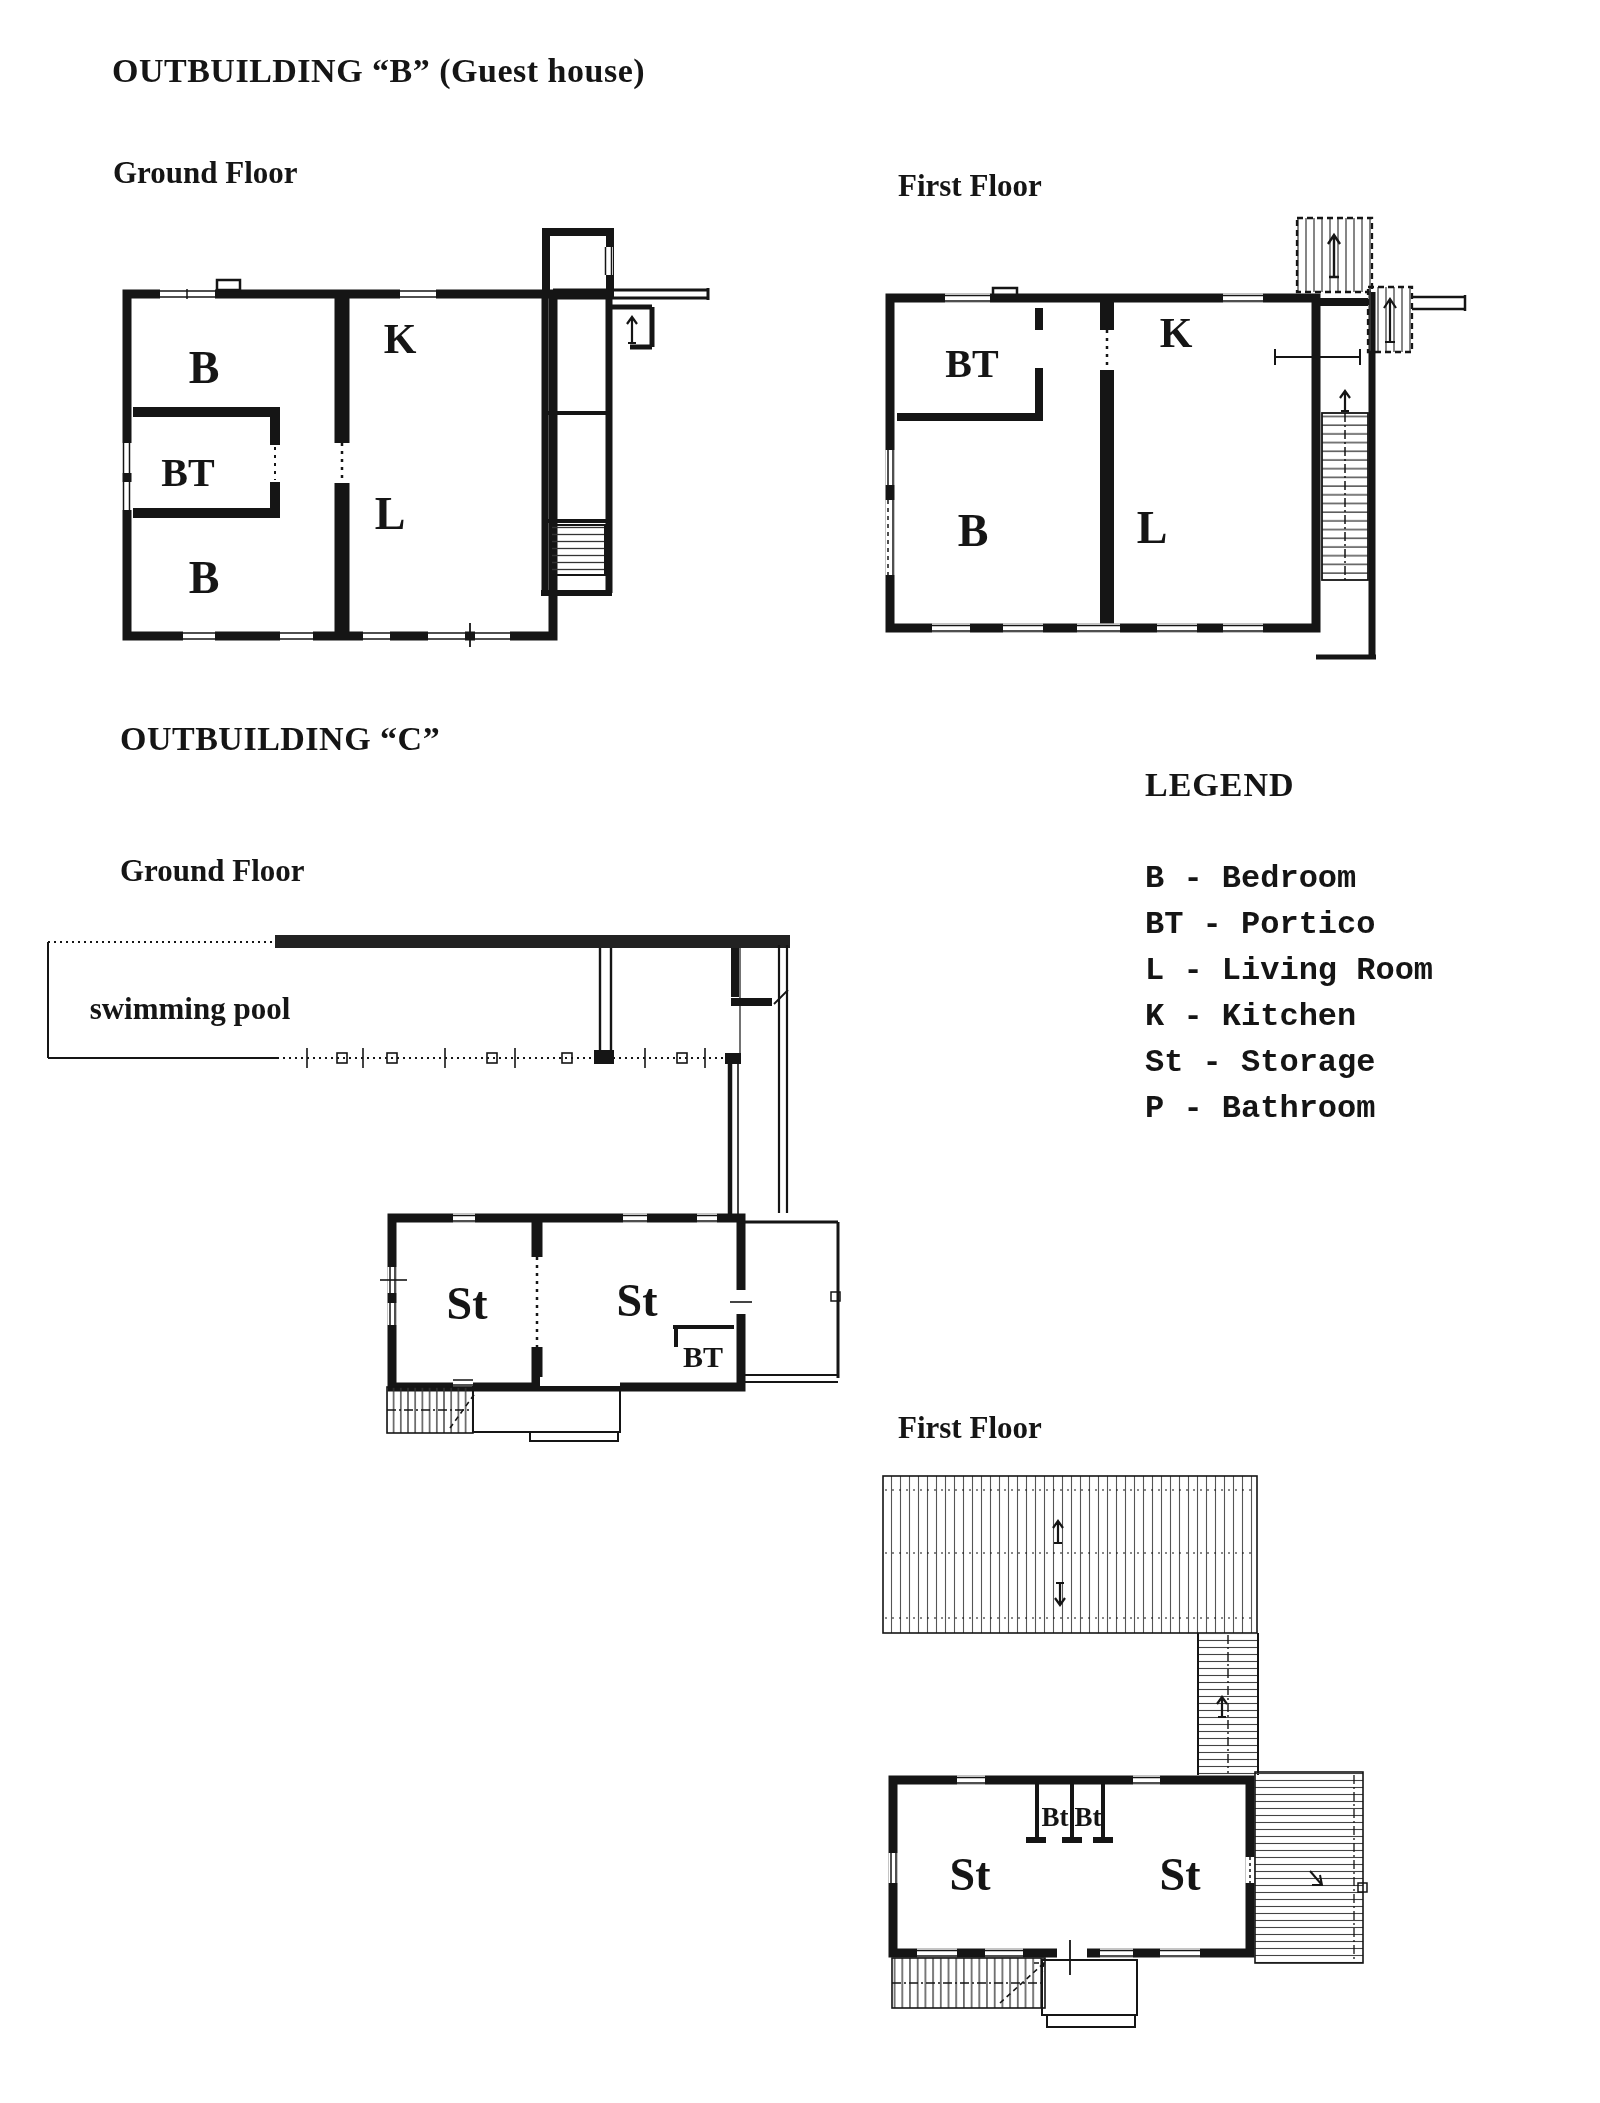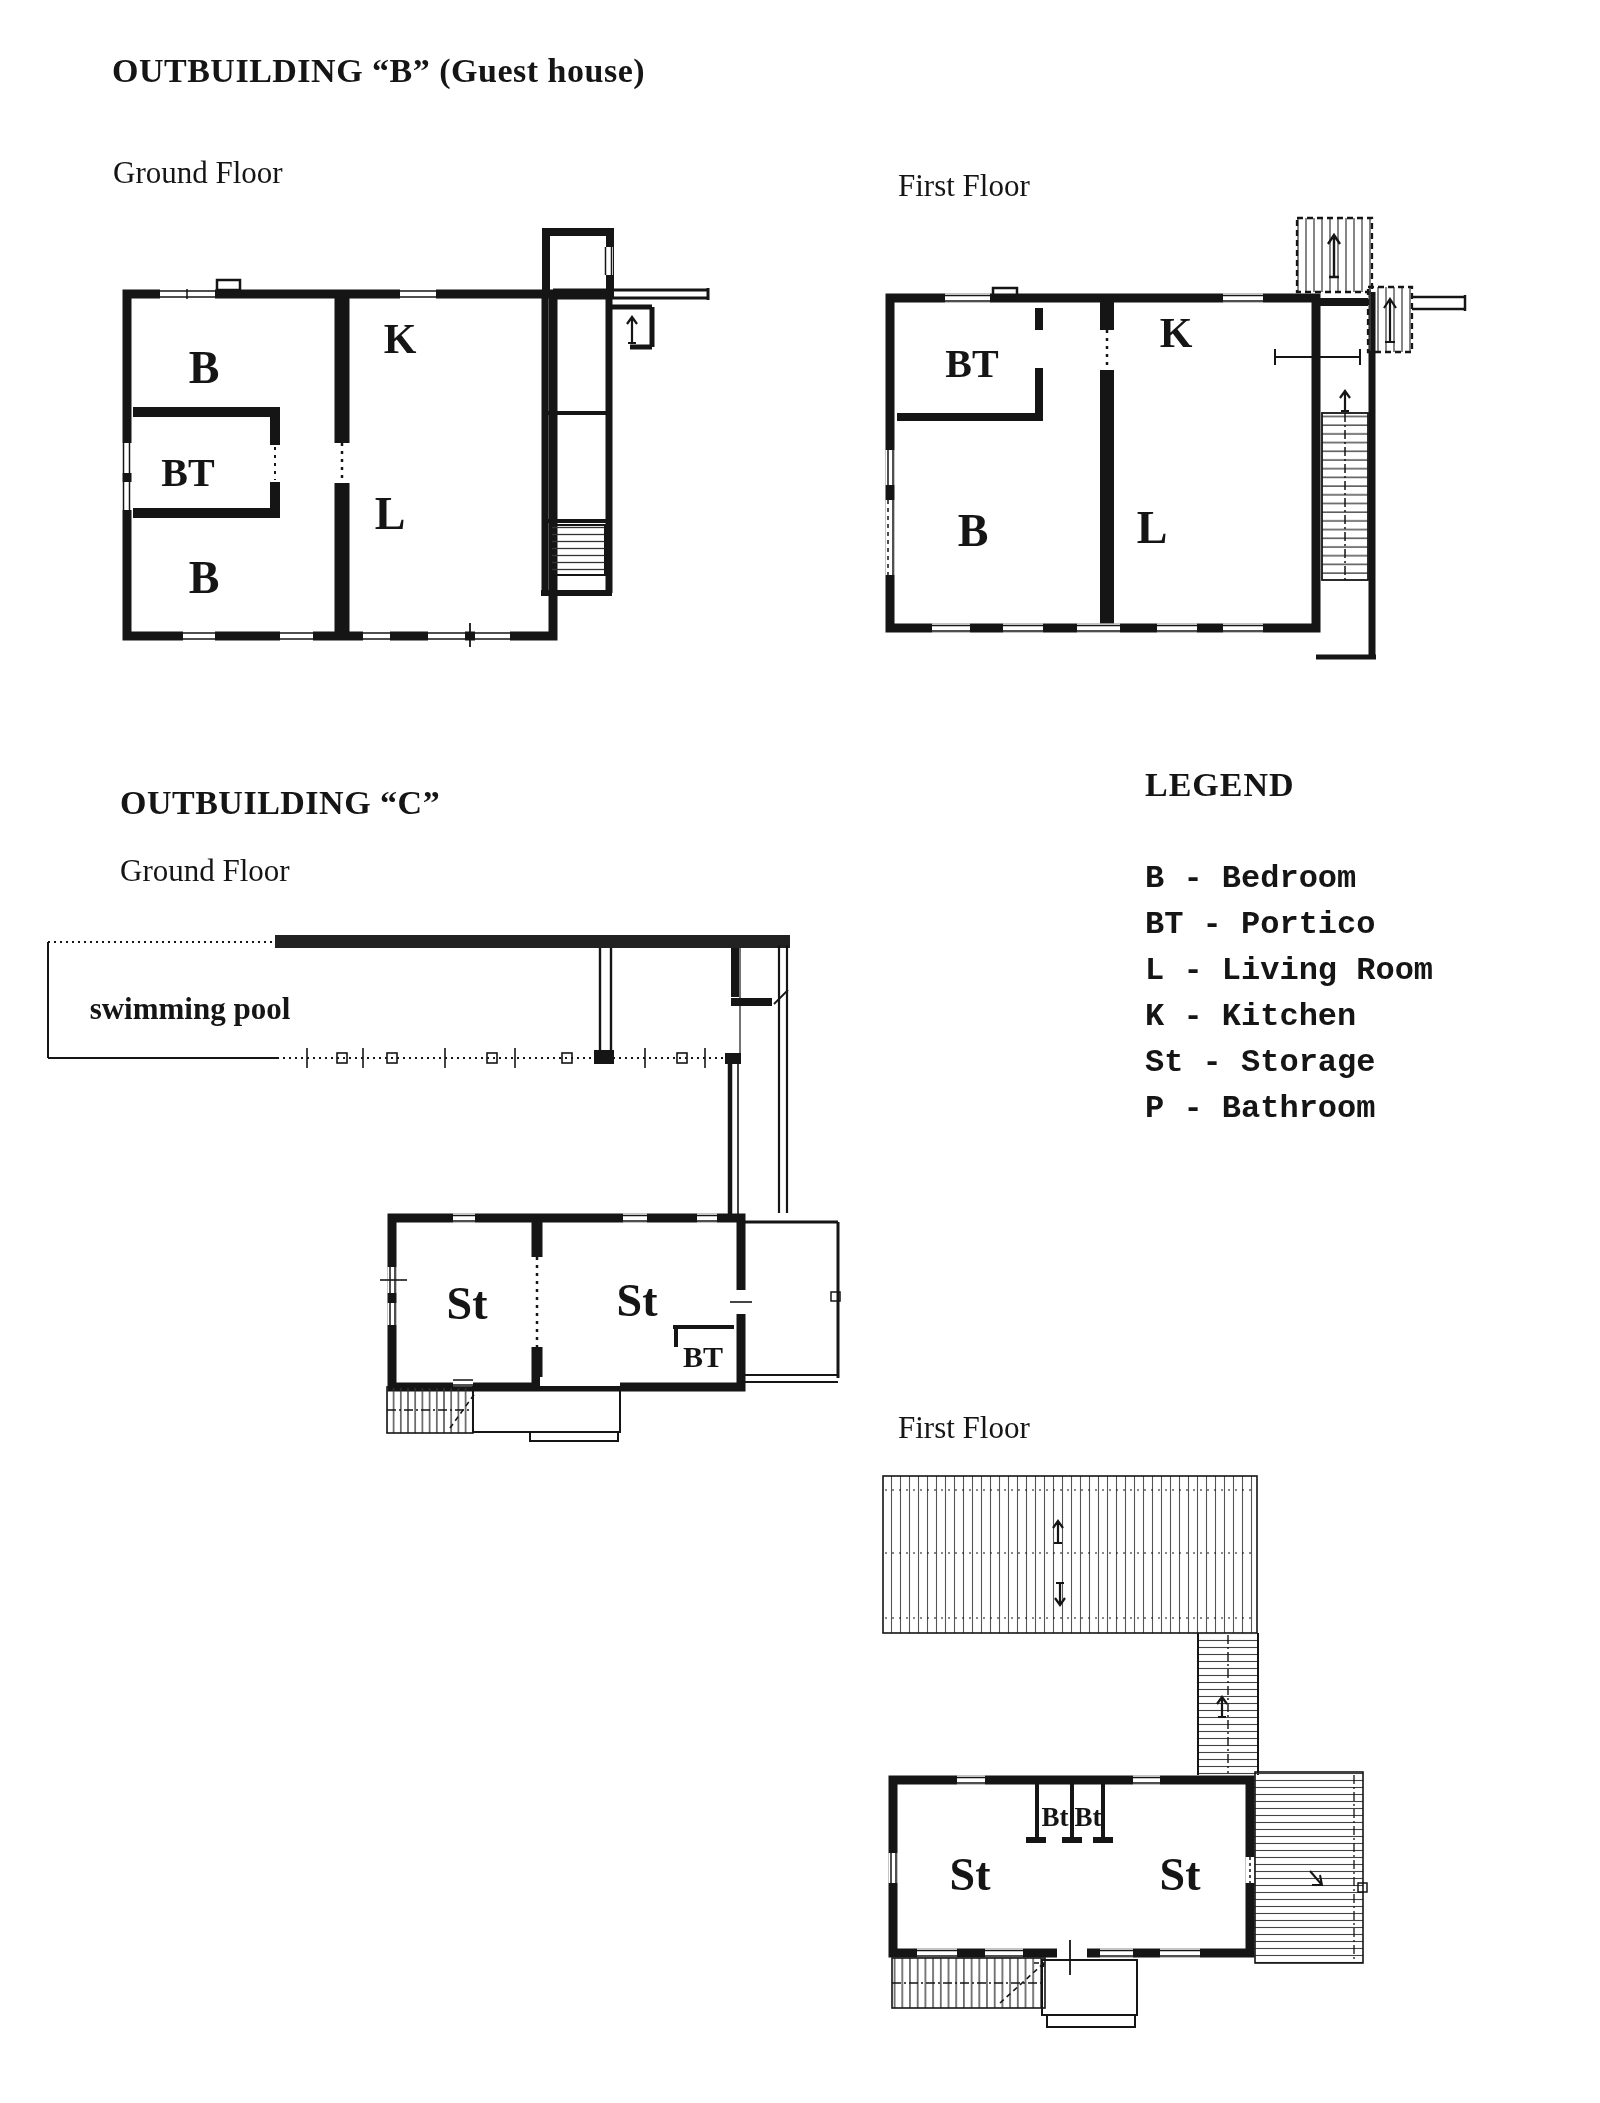--- a/index.html
+++ b/index.html
@@ -1,19 +1,19 @@
 <!DOCTYPE html>
 <html><head>
 <meta charset="utf-8">
 <style>
   html,body{margin:0;padding:0;background:#fff;}
   #page{position:relative;width:1600px;height:2103px;background:#ffffff;overflow:hidden;
         font-family:"Liberation Serif","DejaVu Serif",serif;color:#151515;}
   .h1{position:absolute;font-weight:bold;font-size:34px;letter-spacing:.5px;white-space:nowrap;}
-  .h2{position:absolute;font-weight:normal;font-size:31px;white-space:nowrap;}
+  .h2{position:absolute;font-weight:bold;font-size:31px;white-space:nowrap;}
   .legend{position:absolute;left:1125px;top:766px;margin-left:20px;}
   .legend .lt{font-weight:bold;font-size:34px;letter-spacing:1px;}
   .legend ul{list-style:none;margin:52px 0 0 0;padding:0;}
   .legend li{font-weight:bold;font-size:32px;line-height:46px;white-space:nowrap;font-family:Liberation Mono, monospace;}
   svg{position:absolute;overflow:visible;}
   svg text{font-family:"Liberation Serif","DejaVu Serif",serif;font-weight:bold;fill:#151515;
            text-anchor:middle;dominant-baseline:central;}
   .t-lg{font-size:46px}.t-md{font-size:40px}.t-k{font-size:42px}
   .t-sm{font-size:30px}.t-bt{font-size:27px}.t-pool{font-size:31px}
   .w{stroke:#151515;fill:none}
@@ -21,21 +21,21 @@
   .white{fill:#ffffff;stroke:none}
 </style>
 </head>
 <body>
 
 <div id="page">
 
   <div class="h1" style="left:112px;top:52px">OUTBUILDING “B” (Guest house)</div>
   <div class="h2" style="left:113px;top:155px">Ground Floor</div>
   <div class="h2" style="left:898px;top:168px">First Floor</div>
-  <div class="h1" style="left:120px;top:784px">OUTBUILDING “C”</div>
+  <div class="h1" style="left:120px;top:720px">OUTBUILDING “C”</div>
   <div class="h2" style="left:120px;top:853px">Ground Floor</div>
   <div class="h2" style="left:898px;top:1410px">First Floor</div>
 
   <div class="legend">
     <div class="lt">LEGEND</div>
     <ul>
       <li>B - Bedroom</li>
       <li>BT - Portico</li>
       <li>L - Living Room</li>
       <li>K - Kitchen</li>

